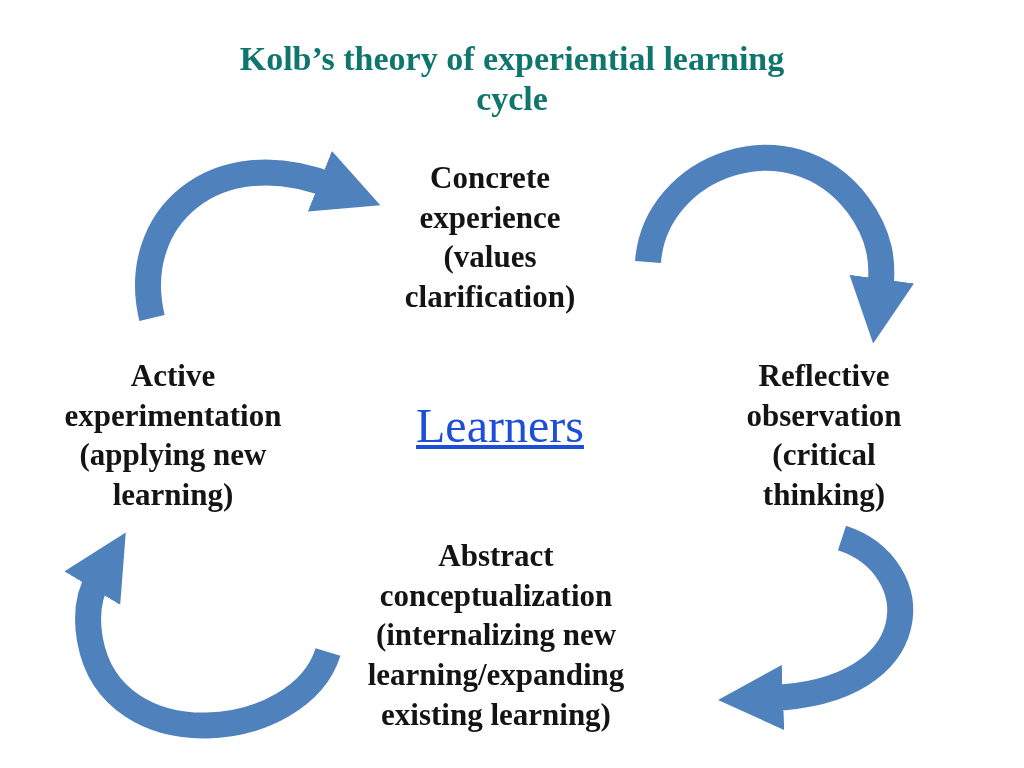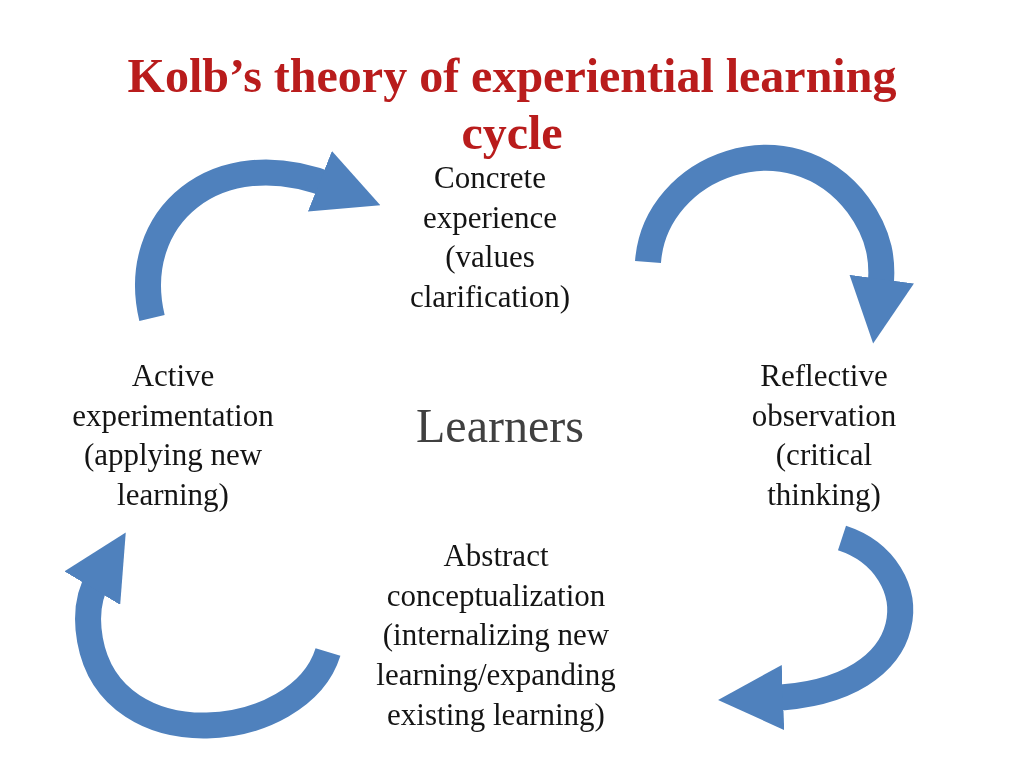--- a/index.html
+++ b/index.html
@@ -21,50 +21,51 @@
     left: 0; top: 0;
     width: 1024px; height: 768px;
     z-index: 0;
   }
   .page-title {
     position: absolute;
     top: 16px;
     left: 40px;
     right: 40px;
     text-align: center;
-    font-size: 48px;
+    font-size: 34px;
     line-height: 1.18;
-    color: #b91c1c;
+    color: #0f766e;
     white-space: pre-line;
     z-index: 2;
   }
   .node {
     position: absolute;
     text-align: center;
-    font-weight: 400;
+    font-weight: 700;
     font-size: 31px;
     line-height: 1.28;
     color: #141414;
     white-space: pre-line;
     z-index: 2;
   }
   .node-concrete   { left: 290px; top: 158px; width: 400px; }
   .node-reflective { left: 668px; top: 356px; width: 312px; }
   .node-active     { left: 10px;  top: 356px; width: 326px; }
   .node-abstract   { left: 283px; top: 536px; width: 426px; }
   .center-label {
     position: absolute;
     left: 345px;
     top: 398px;
     width: 310px;
     text-align: center;
     font-size: 48px;
     font-weight: 400;
-    color: #404040;
+    color: #1d4ed8;
     z-index: 2;
+    text-decoration: underline;
   }
 </style>
 </head>
 <body>
 
 <div class="stage">
 
   <svg class="arrows-layer" width="1024" height="768" viewBox="0 0 1024 768" xmlns="http://www.w3.org/2000/svg">
     <defs>
       <marker id="arrowhead" viewBox="0 0 10 10" refX="2" refY="5" markerWidth="2.5" markerHeight="2.5" orient="auto" markerUnits="strokeWidth">

